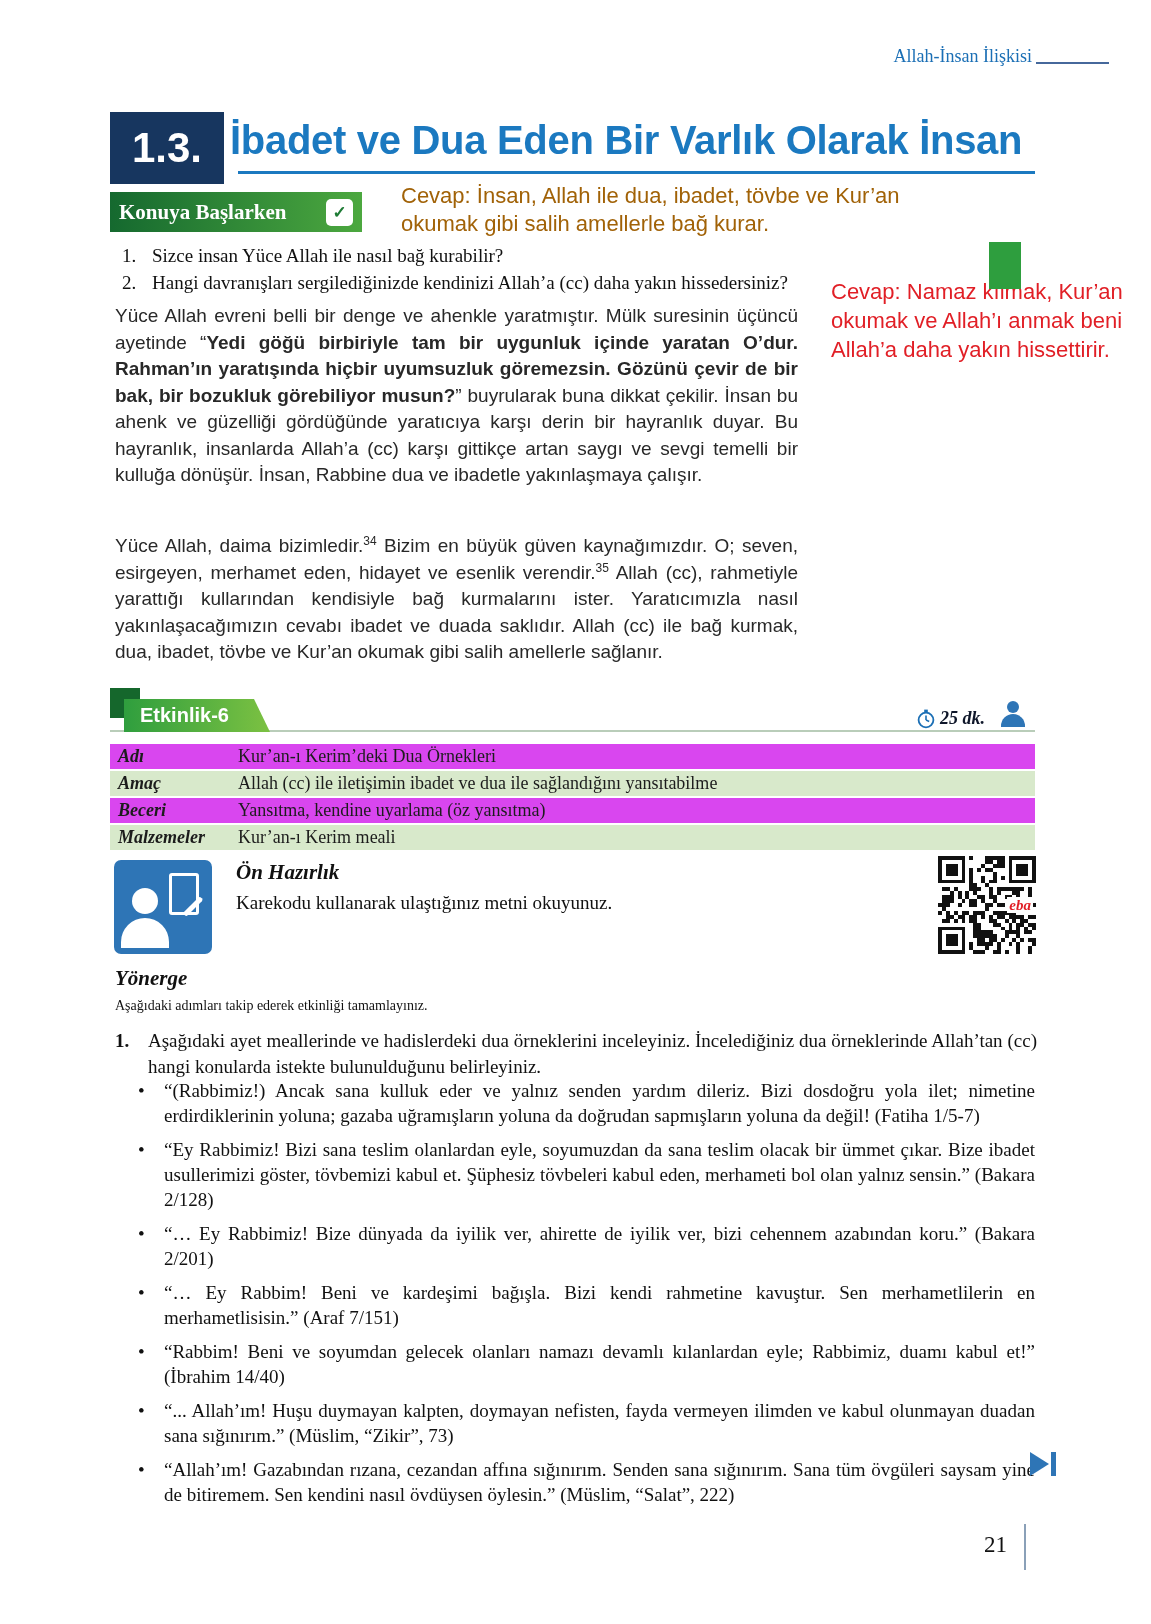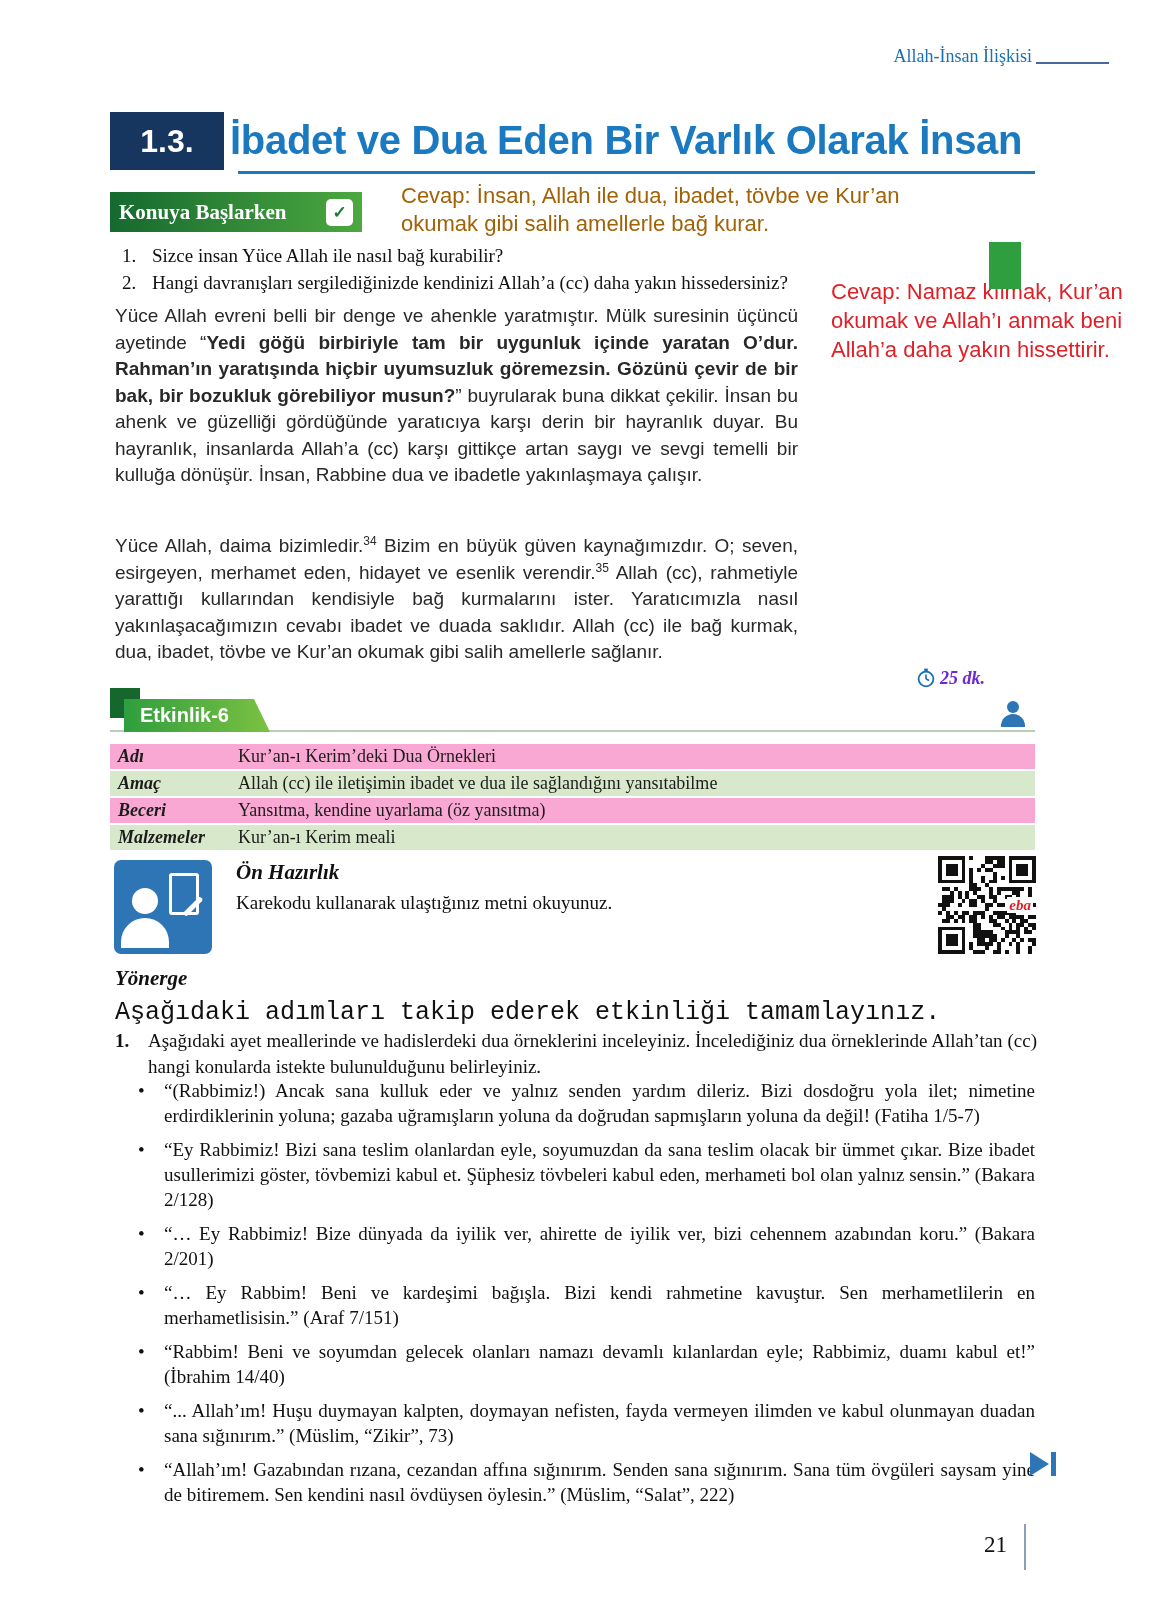--- a/index.html
+++ b/index.html
@@ -5,22 +5,22 @@
   * { margin:0; padding:0; box-sizing:border-box; }
   html,body { background:#ffffff; }
   body { width:1151px; height:1624px; font-family:"Liberation Sans",sans-serif; color:#222; }
   .page { position:relative; width:1151px; height:1624px; background:#ffffff; overflow:hidden; }
 
   
   .header-label { position:absolute; top:46px; right:119px; color:#1b6fb5; font-size:18px; font-family:"Liberation Serif",serif; }
   .header-rule { position:absolute; top:62px; left:1036px; width:73px; height:2px; background:#46689b; }
 
   
-  .sec-box { position:absolute; left:110px; top:112px; width:114px; height:58px; background:#17365f; color:#fff;
-             display:flex; align-items:center; justify-content:center; font-size:32px; font-weight:bold; }
+  .sec-box { position:absolute; left:110px; top:112px; width:114px; height:72px; background:#17365f; color:#fff;
+             display:flex; align-items:center; justify-content:center; font-size:42px; font-weight:bold; }
   .sec-title { position:absolute; left:230px; top:118px; width:800px; color:#1b79c0; font-size:40px; font-weight:bold; letter-spacing:-0.3px; }
   .title-rule { position:absolute; left:238px; top:171px; width:797px; height:3px; background:#1b79c0; }
 
   
   .konuya { position:absolute; left:110px; top:192px; width:252px; height:40px;
             background:linear-gradient(90deg,#15692f,#4ca83f); display:flex; align-items:center; justify-content:space-between;
             color:#fff; font-family:"Liberation Serif",serif; font-weight:bold; font-size:21px; padding:11px 9px; }
   .kb-icon { width:27px; height:27px; background:#fff; border-radius:5px; color:#1e7b35; font-weight:bold; font-size:17px;
              display:flex; align-items:center; justify-content:center; font-family:"Liberation Sans",sans-serif; }
 
@@ -39,50 +39,50 @@
   .para b { font-weight:bold; }
   sup { font-size:12px; vertical-align:super; line-height:0; }
 
   
   .etk-square { position:absolute; left:110px; top:688px; width:30px; height:30px; background:#15672c; }
   .etk-tab { position:absolute; left:124px; top:699px; width:146px; height:33px; z-index:2;
              background:linear-gradient(90deg,#2f9e3e,#7cc142); color:#fff; font-weight:bold; font-size:20px;
              display:flex; align-items:center; padding-left:16px;
              clip-path:polygon(0 0, calc(100% - 16px) 0, 100% 100%, 0 100%); }
   .etk-rule { position:absolute; left:110px; top:730px; width:925px; height:2px; background:#b9cdb9; }
-  .duration { position:absolute; left:916px; top:668px; display:flex; align-items:flex-start; gap:4px; color:#6d28d9;
+  .duration { position:absolute; left:916px; top:708px; display:flex; align-items:flex-end; gap:4px; color:#0f172a;
               font-family:"Liberation Serif",serif; font-style:italic; font-weight:bold; font-size:18px; }
   .person-icon { position:absolute; left:1000px; top:701px; width:26px; height:27px; }
   .person-icon .head { position:absolute; left:7px; top:0; width:12px; height:12px; border-radius:50%; background:#2e75b6; }
   .person-icon .torso { position:absolute; left:1px; top:13px; width:24px; height:13px; border-radius:12px 12px 0 0; background:#2e75b6; }
 
   
   .etable { position:absolute; left:110px; top:744px; width:925px; font-family:"Liberation Serif",serif; font-size:18px; color:#1c1c1c; }
   .t-row { display:flex; border-bottom:2px solid #fff; min-height:27px; align-items:center; }
-  .t-row.odd  { background:#f9a8d4;font-family:Liberation Serif, serif; }
+  .t-row.odd  { background:#d946ef;font-family:Liberation Serif, serif; }
   .t-row.even { background:#d8e9cb; }
   .t-key { width:120px; font-weight:bold; font-style:italic; padding-left:8px; flex-shrink:0; }
   .t-val { padding-left:8px; }
 
   
   .prep-icon { position:absolute; left:114px; top:860px; width:98px; height:94px; background:#2e75b6; border-radius:7px; }
   .pi-head { position:absolute; left:18px; top:28px; width:26px; height:26px; background:#fff; border-radius:50%; }
   .pi-body { position:absolute; left:7px; top:58px; width:48px; height:30px; background:#fff; border-radius:24px 24px 0 0; }
   .pi-doc { position:absolute; right:13px; top:13px; width:30px; height:42px; border:3px solid #fff; border-radius:3px; }
   .pi-pencil { position:absolute; right:7px; top:44px; width:24px; height:5px; background:#fff; transform:rotate(-45deg); border-radius:2px; }
   .prep-title { position:absolute; left:236px; top:860px; font-family:"Liberation Serif",serif; font-weight:bold; font-style:italic; font-size:21px; color:#111; }
   .prep-text { position:absolute; left:236px; top:892px; font-family:"Liberation Serif",serif; font-size:19px; color:#111; }
   .qr { position:absolute; left:938px; top:856px; width:98px; height:98px; background:#fff; }
   .qr svg { width:98px; height:98px; display:block; }
   .qr-eba { position:absolute; right:3px; top:41px; background:#fff; color:#e11f26; font-family:"Liberation Serif",serif;
             font-style:italic; font-weight:bold; font-size:15px; line-height:16px; padding:0 2px; }
 
   
   .yonerge-title { position:absolute; left:115px; top:966px; font-family:"Liberation Serif",serif; font-weight:bold; font-style:italic; font-size:21px; color:#111; }
-  .yonerge-intro { position:absolute; left:115px; top:998px; font-family:Liberation Mono, monospace; font-size:25px; color:#111; }
+  .yonerge-intro { position:absolute; left:115px; top:998px; font-family:Liberation Serif, serif; font-size:14px; color:#111; }
   .step1 { position:absolute; left:115px; top:1028px; width:922px; display:flex; font-family:"Liberation Serif",serif; font-size:19px; line-height:26px; color:#111; }
   .step-num { width:33px; flex-shrink:0; font-weight:bold; }
   .step-text { text-align:justify; }
 
   .bullets { position:absolute; left:138px; top:1078px; width:897px; font-family:"Liberation Serif",serif; font-size:19px; line-height:25px; color:#111; }
   .bullet { display:flex; margin-bottom:9px; }
   .b-dot { width:26px; flex-shrink:0; }
   .b-text { text-align:justify; }
 
   

